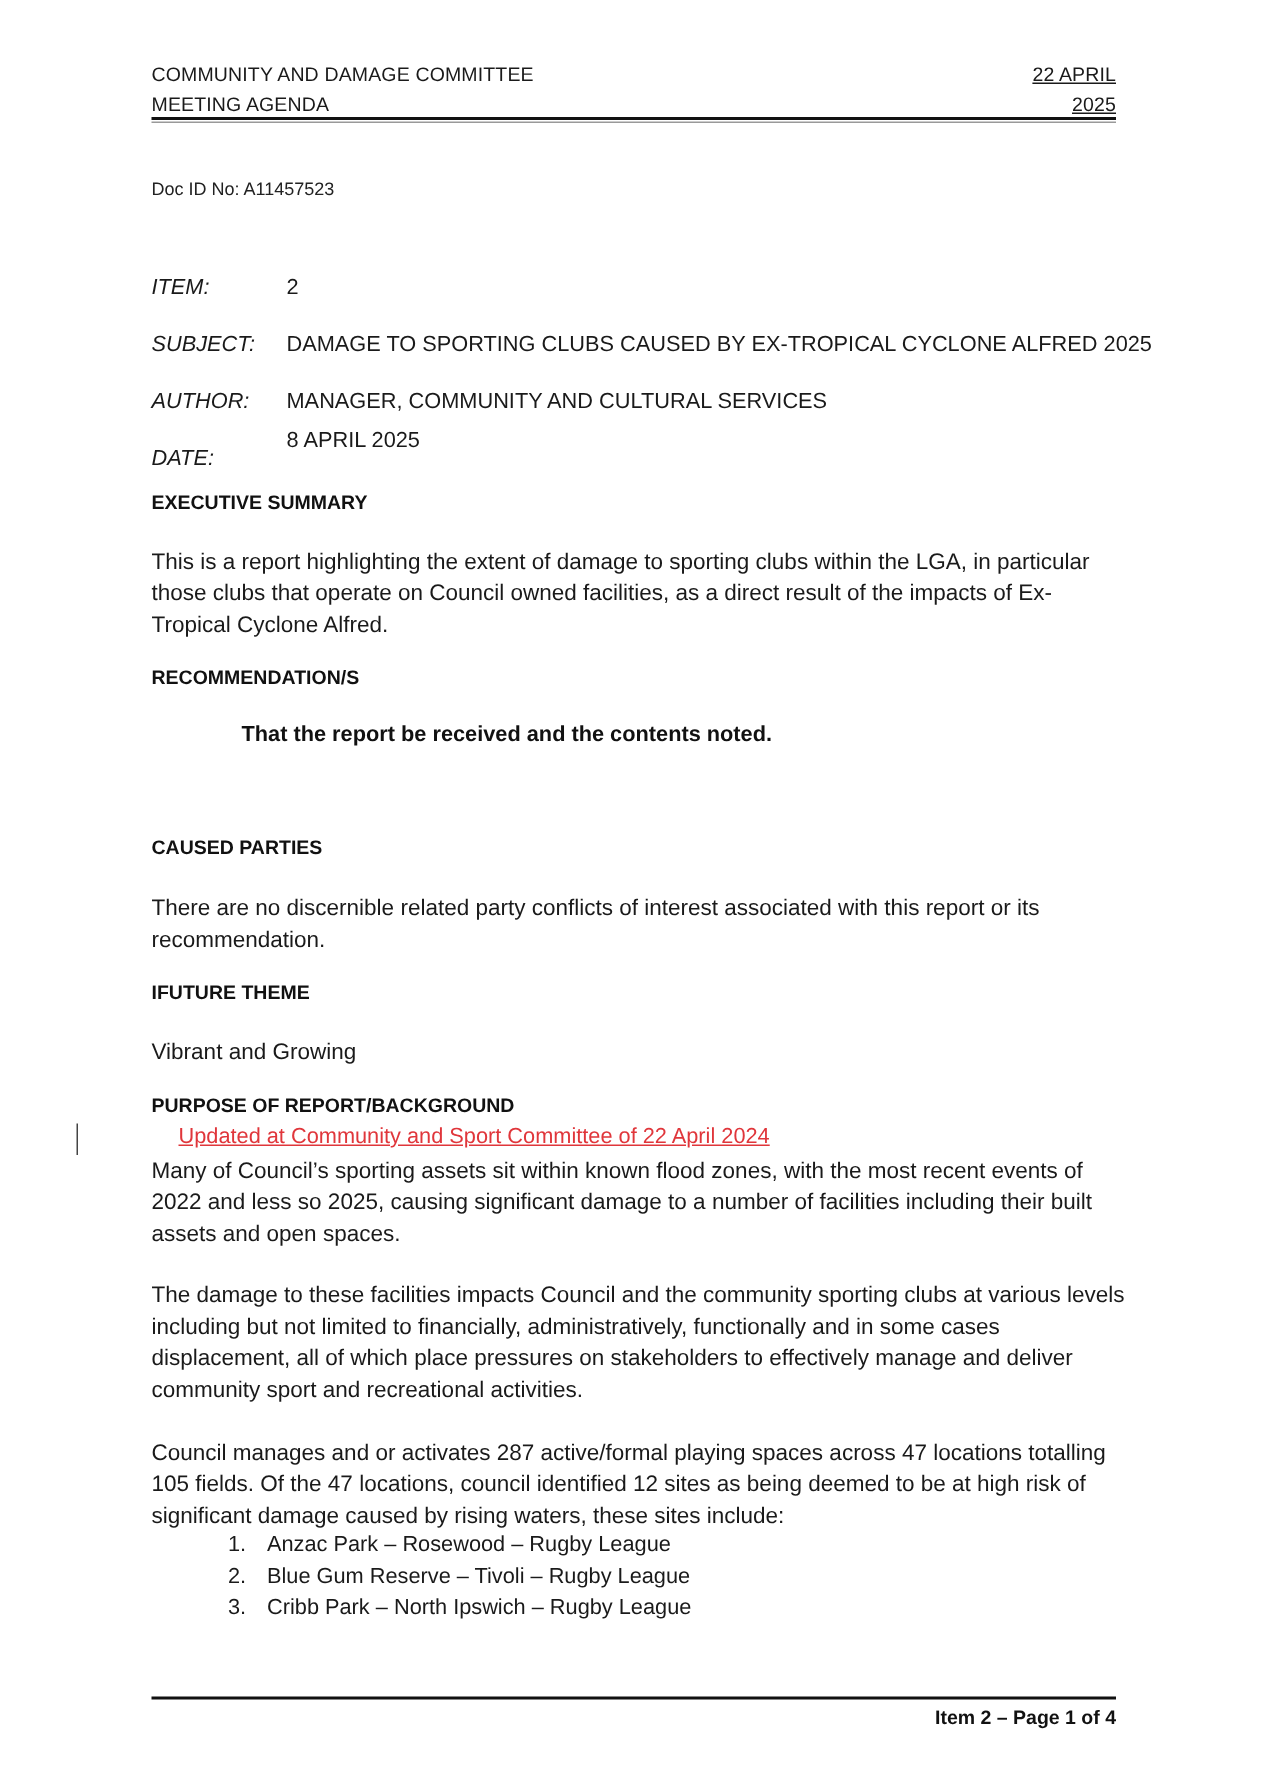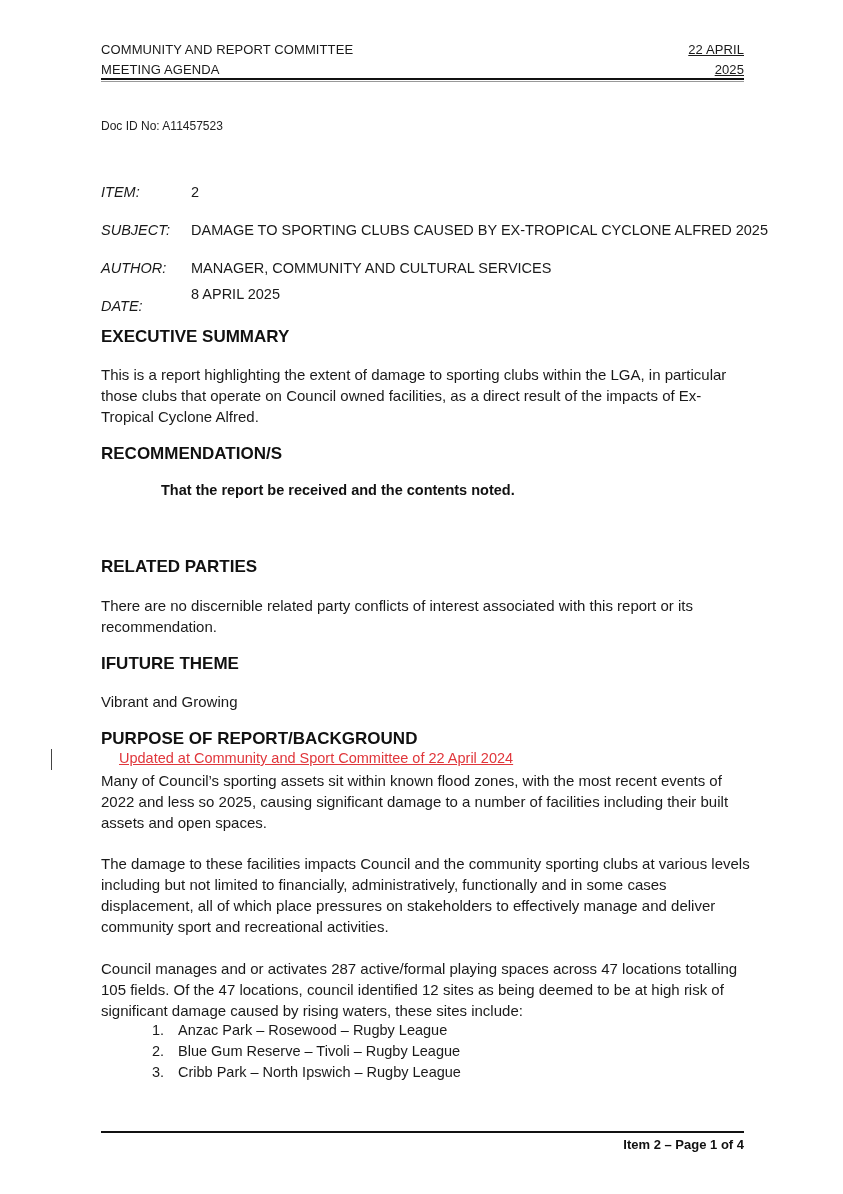--- a/index.html
+++ b/index.html
@@ -52,21 +52,21 @@
   
   .meta-label, .meta-value {
     font-size: 14.5px;
     color: #1a1a1a;
   }
   .meta-label { left: 101px; font-style: italic; }
   .meta-value { left: 191px; }
 
   .heading {
     left: 101px;
-    font-size: 17px;
+    font-size: 13px;
     font-weight: bold;
     color: #111111;
   }
 
   .para {
     left: 101px;
     width: 650px;
     font-size: 15px;
     line-height: 21px;
     color: #1a1a1a;
@@ -114,21 +114,21 @@
     font-weight: bold;
     color: #111111;
   }
 </style>
 </head>
 <body>
 
 <div class="page">
 
   <div class="abs hdr-left">
-    <div>COMMUNITY AND REPORT COMMITTEE</div>
+    <div>COMMUNITY AND DAMAGE COMMITTEE</div>
     <div>MEETING AGENDA</div>
   </div>
   <div class="abs hdr-right">
     <div>22 APRIL</div>
     <div>2025</div>
   </div>
   <div class="abs hdr-rule"></div>
   <div class="abs hdr-rule-thin"></div>
 
   <div class="abs docid">Doc ID No: A11457523</div>
@@ -144,21 +144,21 @@
 
   <div class="abs meta-label" style="top:298px">DATE:</div>
   <div class="abs meta-value" style="top:286px">8 APRIL 2025</div>
 
   <div class="abs heading" style="top:327px">EXECUTIVE SUMMARY</div>
   <div class="abs para" style="top:364px">This is a report highlighting the extent of damage to sporting clubs within the LGA, in particular those clubs that operate on Council owned facilities, as a direct result of the impacts of Ex-Tropical Cyclone Alfred.</div>
 
   <div class="abs heading" style="top:444px">RECOMMENDATION/S</div>
   <div class="abs recommendation" style="top:482px">That the report be received and the contents noted.</div>
 
-  <div class="abs heading" style="top:557px">RELATED PARTIES</div>
+  <div class="abs heading" style="top:557px">CAUSED PARTIES</div>
   <div class="abs para" style="top:595px">There are no discernible related party conflicts of interest associated with this report or its recommendation.</div>
 
   <div class="abs heading" style="top:654px">IFUTURE THEME</div>
   <div class="abs heading" style="top:729px">PURPOSE OF REPORT/BACKGROUND</div>
 
   <div class="abs para" style="top:691px">Vibrant and Growing</div>
   <div class="abs change-bar"></div>
   <div class="abs tracked-change" style="top:750px">Updated at Community and Sport Committee of 22 April 2024</div>
   <div class="abs para" style="top:770px">Many of Council’s sporting assets sit within known flood zones, with the most recent events of 2022 and less so 2025, causing significant damage to a number of facilities including their built assets and open spaces.</div>
   <div class="abs para" style="top:853px">The damage to these facilities impacts Council and the community sporting clubs at various levels including but not limited to financially, administratively, functionally and in some cases displacement, all of which place pressures on stakeholders to effectively manage and deliver community sport and recreational activities.</div>

